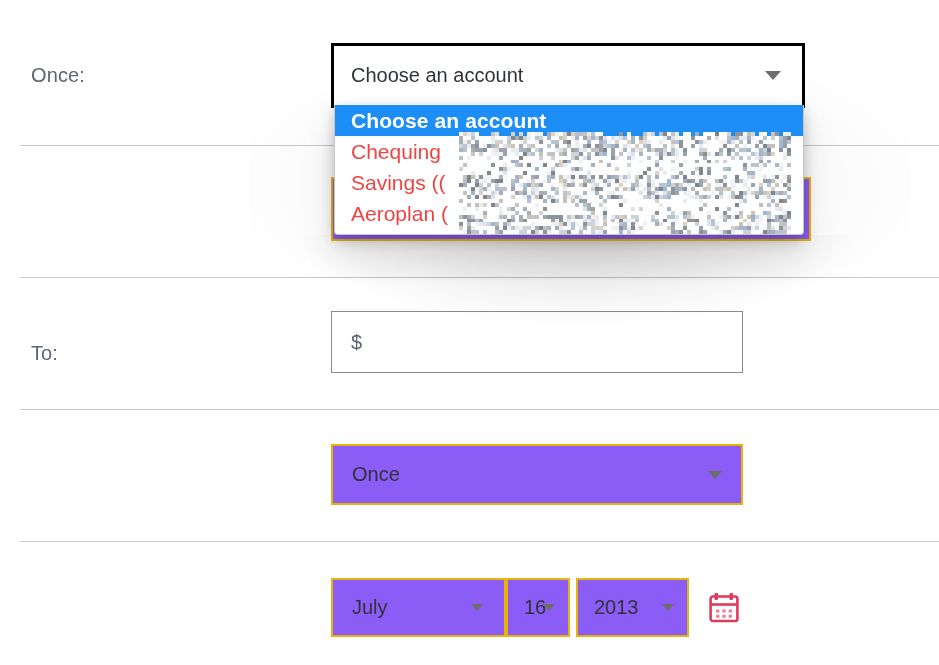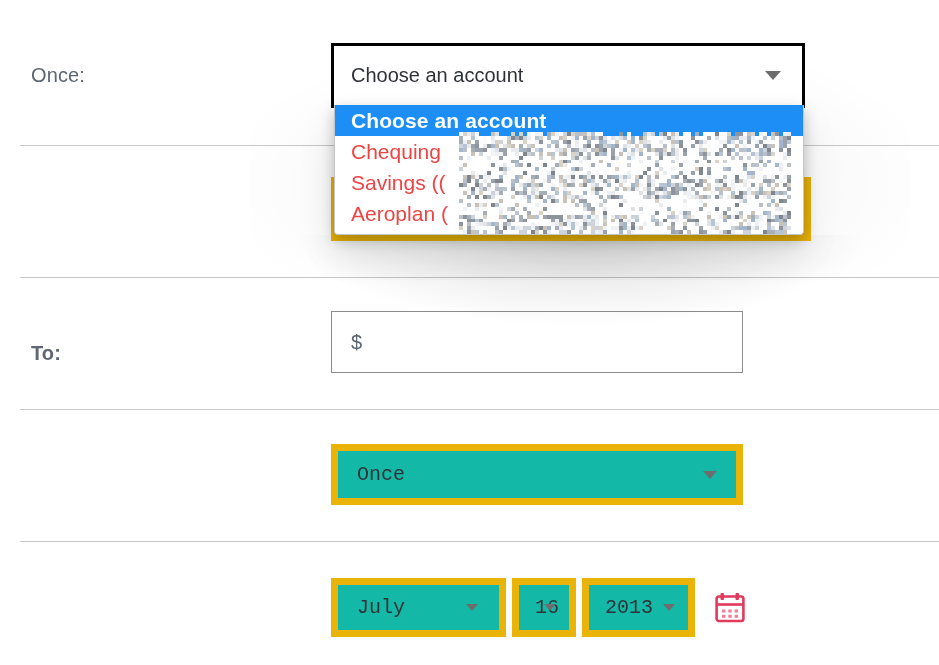--- a/index.html
+++ b/index.html
@@ -53,28 +53,27 @@
     left: 31px;
     font-size: 20px;
     color: #5d6672;
     letter-spacing: 0.1px;
     white-space: nowrap;
   }
 
   
   .select {
     box-sizing: border-box;
-    background: #14b8a6;
-    border: 7px solid #eab308;
+    background: #8b5cf6;
+    border: 2px solid #eab308;
     display: flex;
     align-items: center;
     font-size: 20px;
     color: #2f3338;
     position: relative;
-    font-family: Liberation Mono, monospace;
   }
   .select .val {
     padding-left: 19px;
     white-space: nowrap;
   }
   .caret {
     position: absolute;
     right: 18px;
     width: 0;
     height: 0;
@@ -221,21 +220,20 @@
     display: flex;
     align-items: center;
   }
   .date-month {
     width: 175px;
     height: 59px;
   }
   .date-day {
     width: 64px;
     height: 59px;
-    margin-left: 6px;
   }
   .date-year {
     width: 113px;
     height: 59px;
     margin-left: 6px;
   }
   .date-day .val, .date-year .val { padding-left: 16px; }
   .date-day .caret  { right: 13px; }
   .date-year .caret { right: 13px; }
   .date-month .caret { right: 21px; }
@@ -269,21 +267,21 @@
   <div class="row row-from">
     <div class="label" style="top:64px;">Once:</div>
   </div>
 
   <div class="from-select">
     <span class="val">Choose an account</span>
     <span class="caret"></span>
   </div>
 
   <div class="row row-to">
-    <div class="label" style="top:196px;font-weight:bold;">To:</div>
+    <div class="label" style="top:196px;">To:</div>
   </div>
 
   <div class="to-select select">
     <span class="val"></span>
   </div>
 
   <div class="dropdown">
     <div class="opt sel">Choose an account</div>
     <div class="opt">Chequing</div>
     <div class="opt">Savings ((</div>

